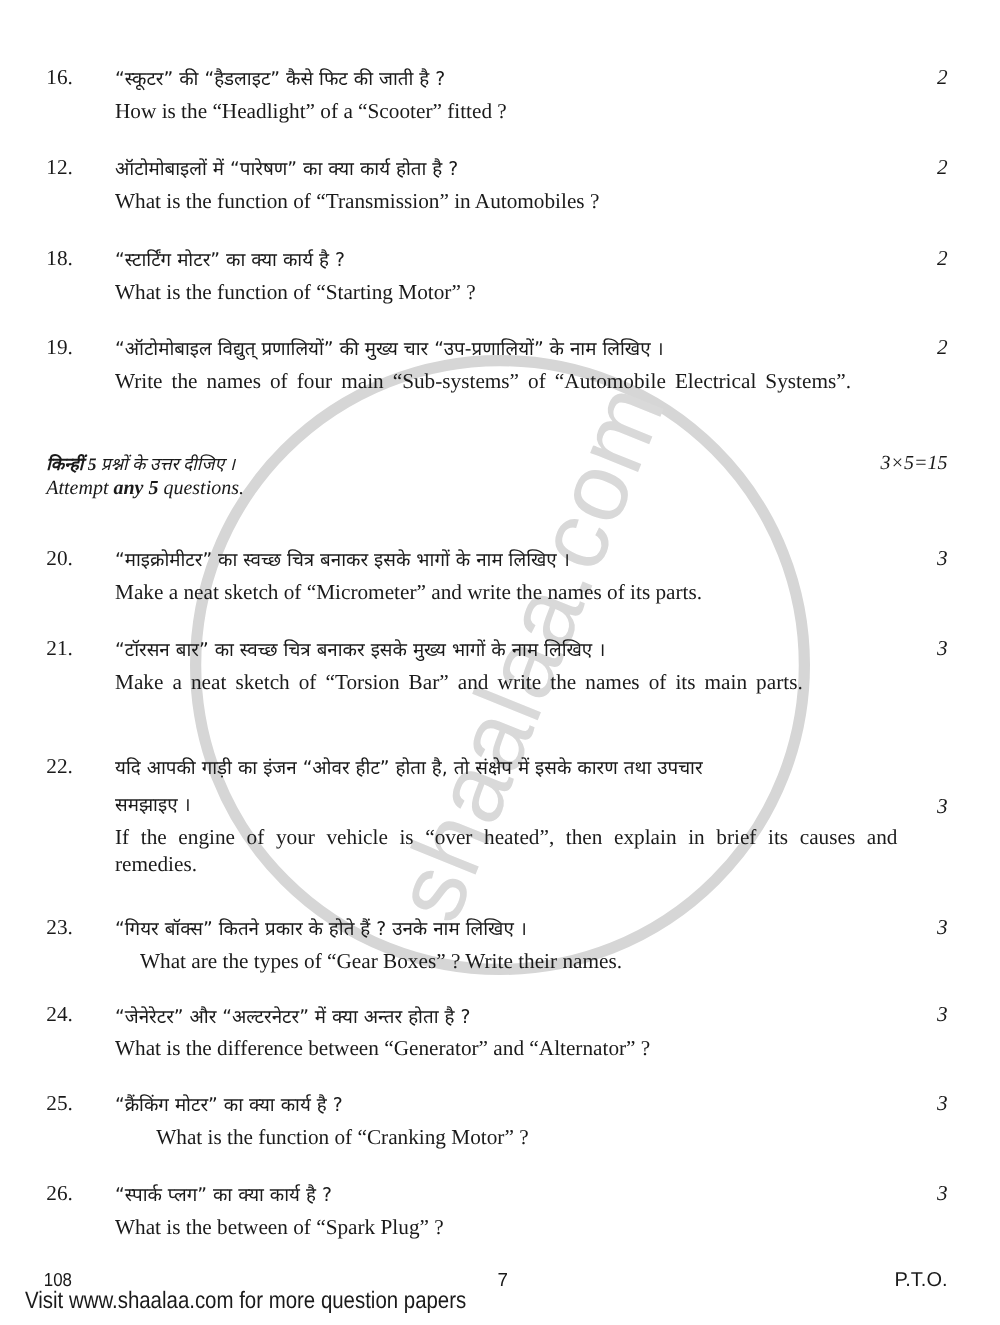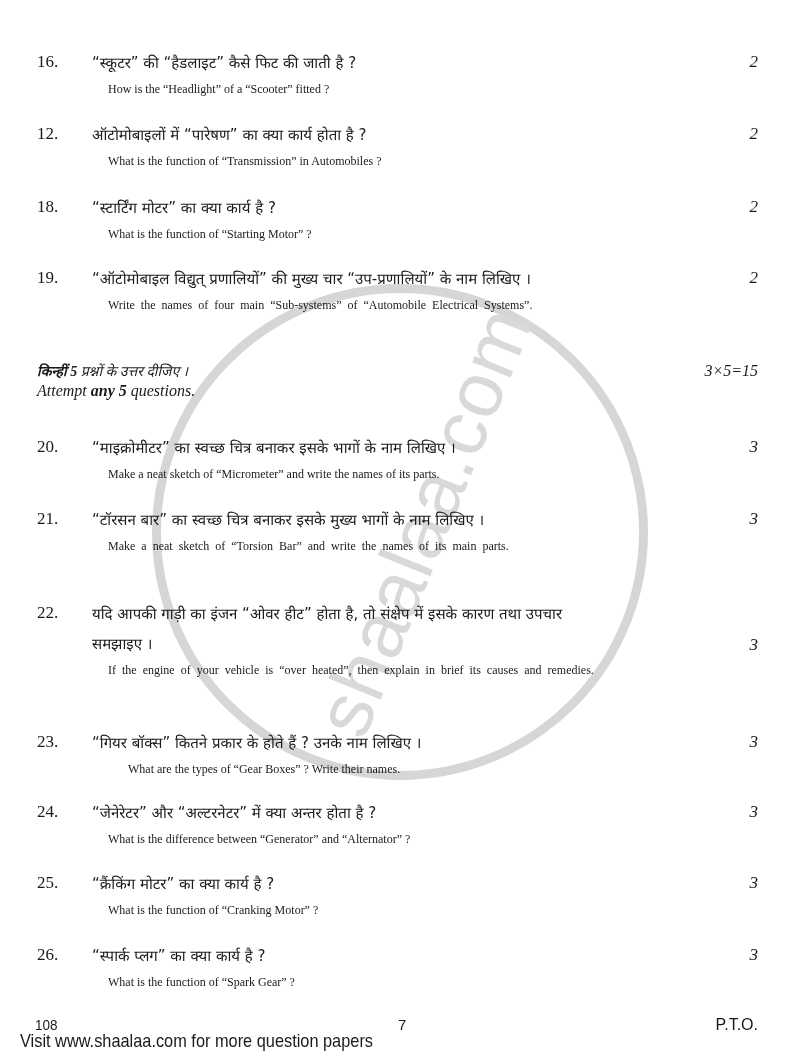--- a/index.html
+++ b/index.html
@@ -30,22 +30,22 @@
     }
     .marks {
       position: absolute; right: 42px; top: 0;
       font-family: "Liberation Serif", serif; font-style: italic; font-size: 17px;
     }
     .hi {
       position: absolute; left: 92px; top: 0; width: 620px;
       font-family: "DejaVu Sans", sans-serif; font-size: 15px; line-height: 22px;
     }
     .en {
-      position: absolute; left: 108px; width: 626px;
-      font-family: "Liberation Serif", serif; font-size: 12px; line-height: 22px;
+      position: absolute; left: 92px; width: 626px;
+      font-family: "Liberation Serif", serif; font-size: 17px; line-height: 22px;
       text-align: justify;
     }
     .section-hi {
       position: absolute; left: 37px; top: 361px; z-index: 1;
       font-family: Liberation Serif, serif; font-style: italic; font-size: 14px;
     }
     .section-hi b { font-weight: bold; }
     .section-marks {
       position: absolute; right: 42px; top: 362px; z-index: 1;
       font-family: "Liberation Serif", serif; font-style: italic; font-size: 16px;
@@ -147,26 +147,26 @@
   <span class="qnum">24.</span>
   <span class="hi">“जेनेरेटर” और “अल्टरनेटर” में क्या अन्तर होता है ?</span>
   <span class="marks">3</span>
   <div class="en" style="top:26px; text-align:left;">What is the difference between “Generator” and “Alternator” ?</div>
 </div>
 
 <div class="q" style="top:873px;">
   <span class="qnum">25.</span>
   <span class="hi">“क्रैंकिंग मोटर” का क्या कार्य है ?</span>
   <span class="marks">3</span>
-  <div class="en" style="top:26px; text-align:left;">What is the function of “Cranking Motor” ?</div>
+  <div class="en" style="top:26px; text-align:left;margin-left:33px;">What is the function of “Cranking Motor” ?</div>
 </div>
 
 <div class="q" style="top:945px;">
   <span class="qnum">26.</span>
   <span class="hi">“स्पार्क प्लग” का क्या कार्य है ?</span>
   <span class="marks">3</span>
-  <div class="en" style="top:26px; text-align:left;">What is the function of “Spark Gear” ?</div>
+  <div class="en" style="top:26px; text-align:left;">What is the between of “Spark Plug” ?</div>
 </div>
 
 <div class="footer-code">108</div>
 <div class="footer-page">7</div>
 <div class="footer-pto">P.T.O.</div>
 <div class="footer-visit">Visit www.shaalaa.com for more question papers</div>
 
 </body></html>

